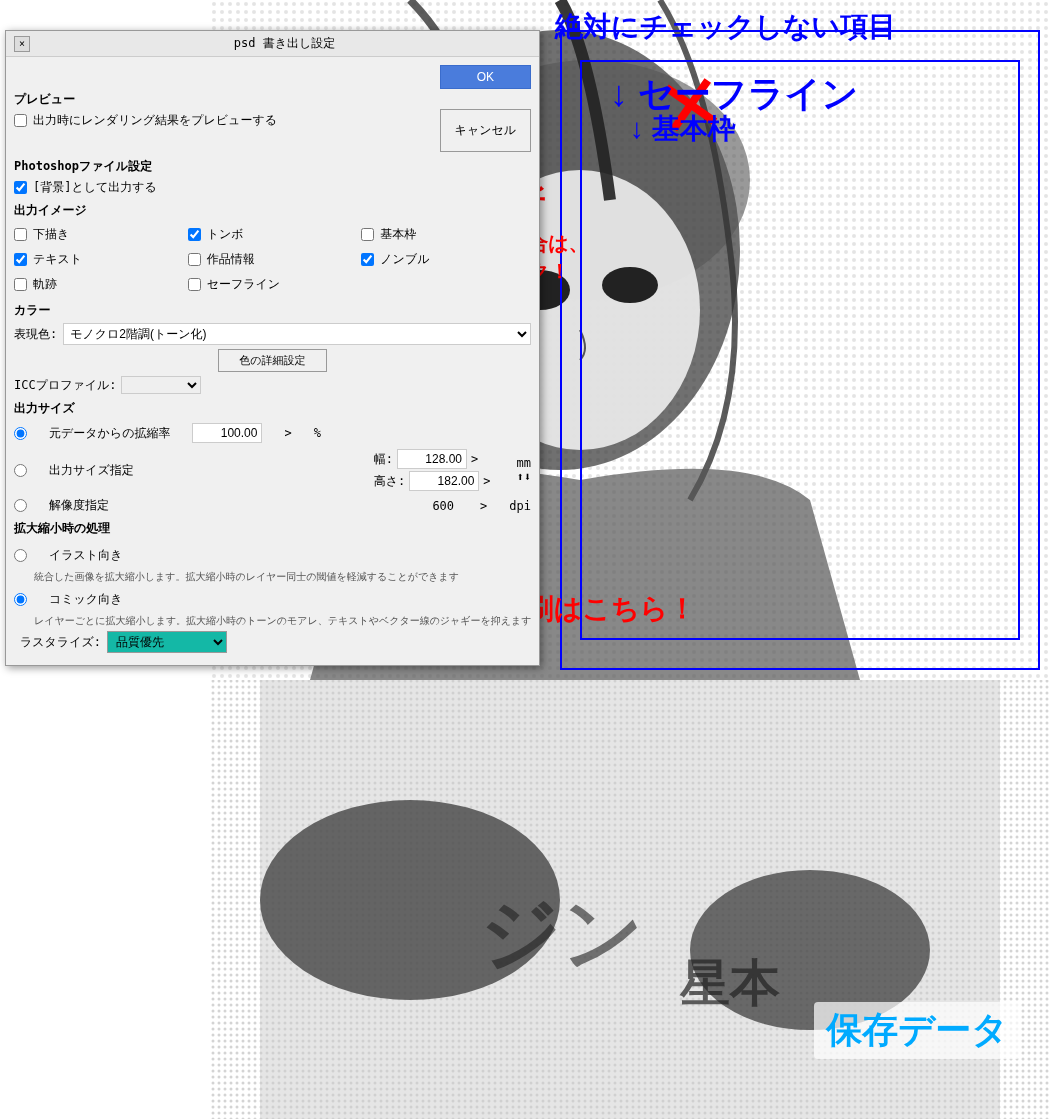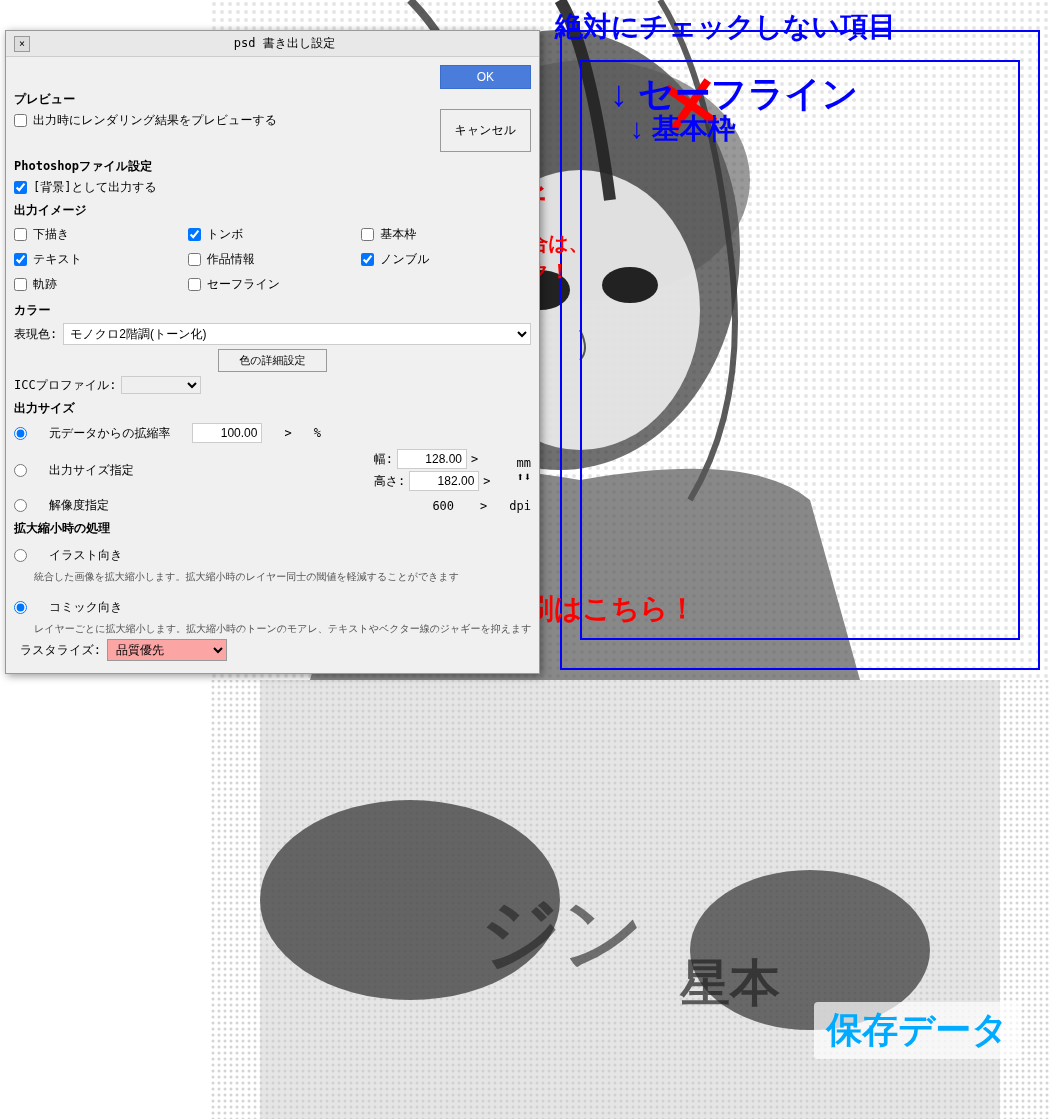--- a/index.html
+++ b/index.html
@@ -170,21 +170,21 @@
       display: flex;
       align-items: center;
       gap: 6px;
       padding: 4px 6px;
     }
 
     .rasterize-select {
       padding: 2px 4px;
       font-size: 12px;
       border: 1px solid #999;
-      background: #fca5a5;
+      background: #14b8a6;
       min-width: 120px;
     }
 
     
     .annot-mustcheck {
       position: absolute;
       font-size: 28px;
       font-weight: 900;
       color: #ff0000;
       font-family: 'MS Gothic', 'Meiryo', sans-serif;
@@ -443,21 +443,21 @@
     </div>
 
     <div class="section-header">拡大縮小時の処理</div>
     <div style="display:flex;gap:8px;">
       <div style="flex:0 0 auto;">
         <div class="scale-row">
           <input type="radio" name="scale_type" style="">
           <label>イラスト向き</label>
         </div>
         <div class="scale-desc">統合した画像を拡大縮小します。拡大縮小時のレイヤー同士の閾値を軽減することができます</div>
-        <div class="scale-row" style="margin-top:16px;">
+        <div class="scale-row" style="margin-top:8px;">
           <input type="radio" name="scale_type" checked="" style="">
           <label>コミック向き</label>
         </div>
         <div class="scale-desc">レイヤーごとに拡大縮小します。拡大縮小時のトーンのモアレ、テキストやベクター線のジャギーを抑えます</div>
       </div>
     </div>
 
     <div class="rasterize-row">
       <label>ラスタライズ:</label>
       <select class="rasterize-select">

